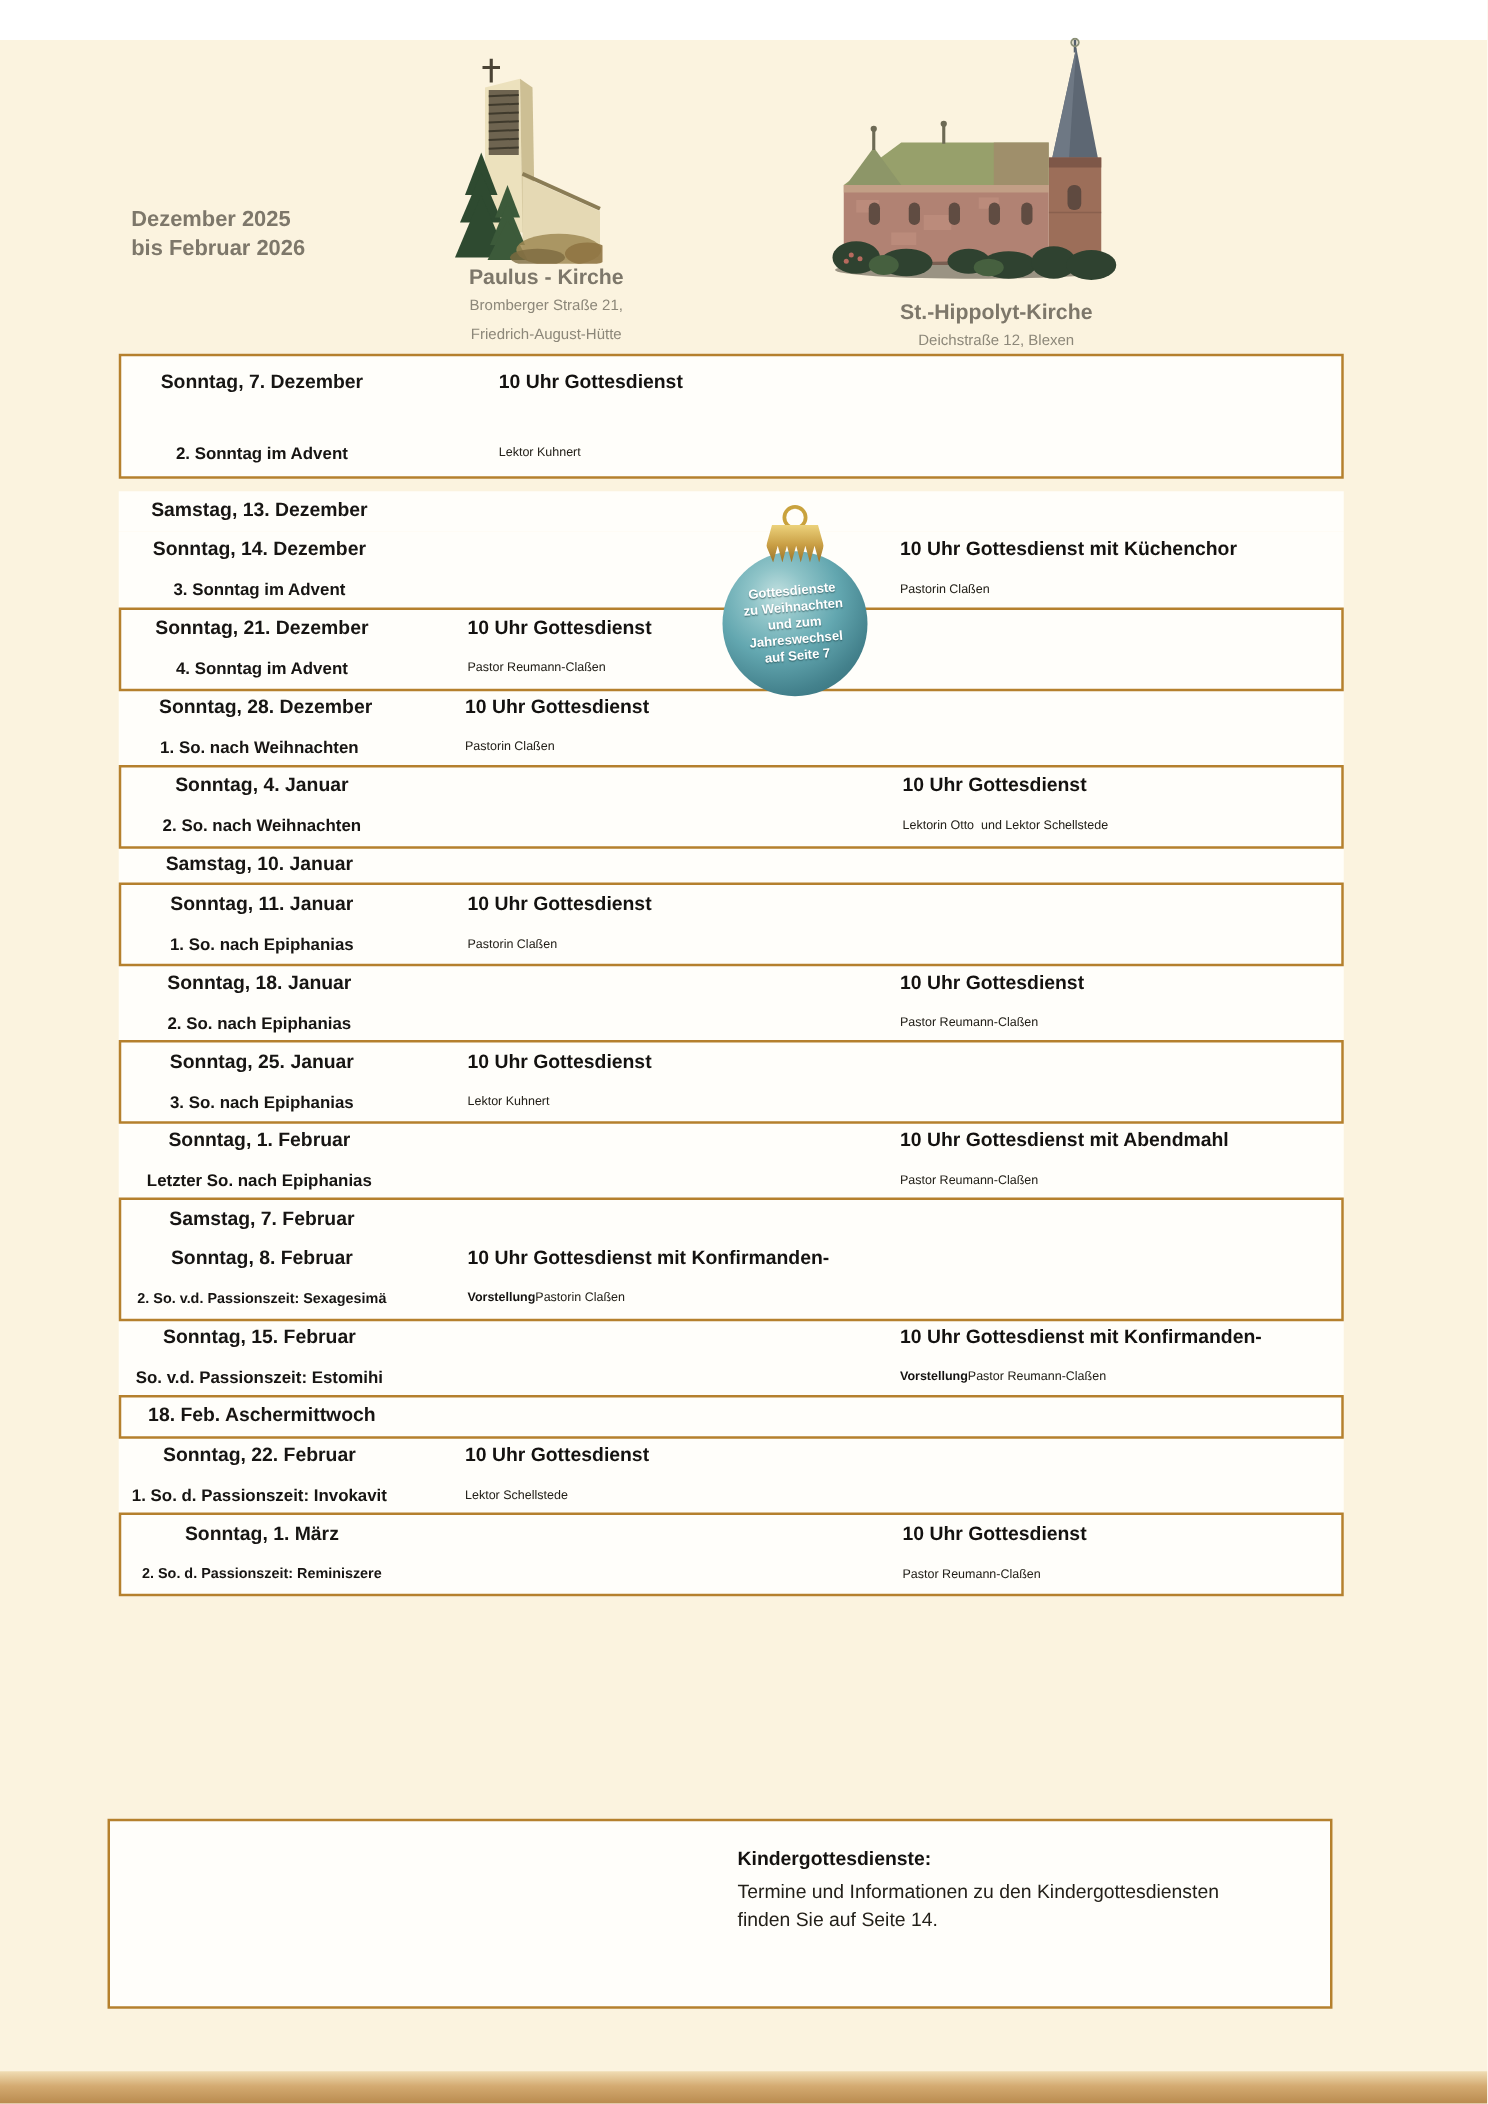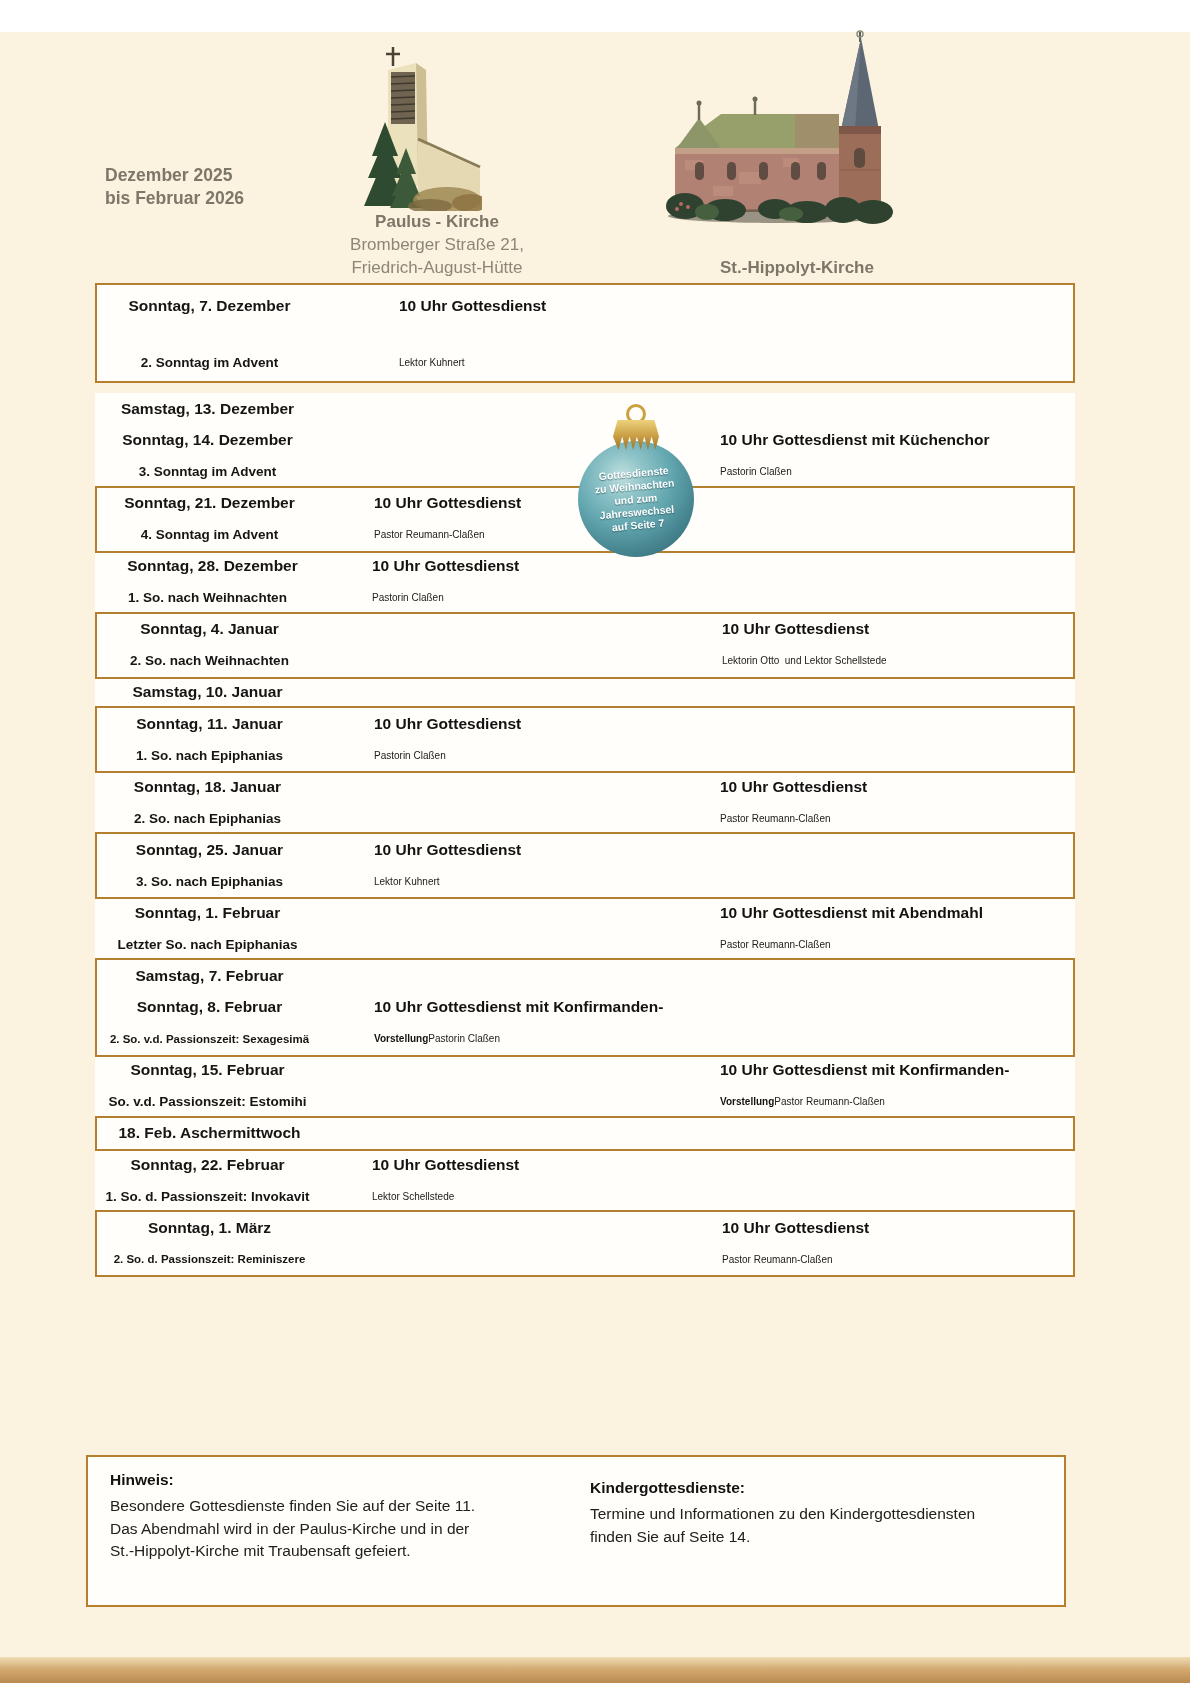--- a/index.html
+++ b/index.html
@@ -15,21 +15,21 @@
     position:absolute; left:0; bottom:0; width:100%; height:26px;
     background:linear-gradient(to bottom,#f0ddb4 0%,#d4ab72 45%,#b98a4e 100%);
   }
 
   
   .date-range { position:absolute; left:105px; top:164px; font-size:17.5px; font-weight:bold;
     color:var(--header-text,#857e6c); line-height:23px; }
   .church-figure { position:absolute; }
   .church-caption { position:absolute; text-align:center; }
   .church-name { font-size:17px; font-weight:bold; color:var(--header-text,#6e6960); line-height:23px; }
-  .church-addr { font-size:17px; color:var(--muted-text,#8c8779); line-height:23px; }
+  .church-addr { font-size:12px; color:var(--muted-text,#8c8779); line-height:23px; }
 
   
   .schedule { position:absolute; left:95px; top:285px; width:980px; }
   .row {
     position:relative; display:grid;
     grid-template-columns:277px 348px 1fr;
     background:var(--row-bg,#fffefa);
   }
   .row.boxed { border:2px solid var(--box-border,#b5802d); margin:-2px 0; z-index:1; }
   .row.first { padding-top:5px; padding-bottom:3px; }
@@ -176,21 +176,21 @@
         <ellipse cx="52" cy="182" rx="12" ry="8"></ellipse>
           <ellipse cx="136" cy="184" rx="12" ry="7"></ellipse>
       </g>
       <g fill="#b76a5e">
         <circle cx="26" cy="174" r="2"></circle>
           <circle cx="33" cy="177" r="2"></circle>
           <circle cx="22" cy="179" r="2"></circle>
       </g>
     </svg>
   </div>
-  <div class="church-caption" style="left:667px; top:238px; width:260px;margin-top:18px;">
+  <div class="church-caption" style="left:667px; top:238px; width:260px;">
     <div class="church-name">St.-Hippolyt-Kirche</div>
     <div class="church-addr">Deichstraße 12, Blexen</div>
   </div>
 
   <div class="schedule">
       <div class="row boxed first" style="grid-template-rows: repeat(2, 31.5px); gap: 25px;">
         <div class="cell date-cell" style="grid-area: 1 / 1;">Sonntag, 7. Dezember</div>
         <div class="cell subtitle-cell" style="grid-area: 2 / 1;">2. Sonntag im Advent</div>
         <div class="cell svc-title" style="grid-area: 1 / 2;">10 Uhr Gottesdienst</div>
         <div class="cell svc-line2" style="grid-area: 2 / 2;"><span>Lektor Kuhnert</span></div>
@@ -287,26 +287,20 @@
         <div>Gottesdienste</div>
         <div>zu Weihnachten</div>
         <div>und zum</div>
         <div>Jahreswechsel</div>
         <div>auf Seite 7</div>
       </div>
     </div>
   </div>
 
   <div class="note-box">
-    <div class="note-col left">
-      <div class="note-title">Hinweis:</div>
-      <div class="note-line">Besondere Gottesdienste finden Sie auf der Seite 11.</div>
-      <div class="note-line">Das Abendmahl wird in der Paulus-Kirche und in der</div>
-      <div class="note-line">St.-Hippolyt-Kirche mit Traubensaft gefeiert.</div>
-    </div>
     <div class="note-col right">
       <div class="note-title">Kindergottesdienste:</div>
       <div class="note-line">Termine und Informationen zu den Kindergottesdiensten</div>
       <div class="note-line">finden Sie auf Seite 14.</div>
     </div>
   </div>
 
   <div class="bottom-strip"></div>
 </div>
 

